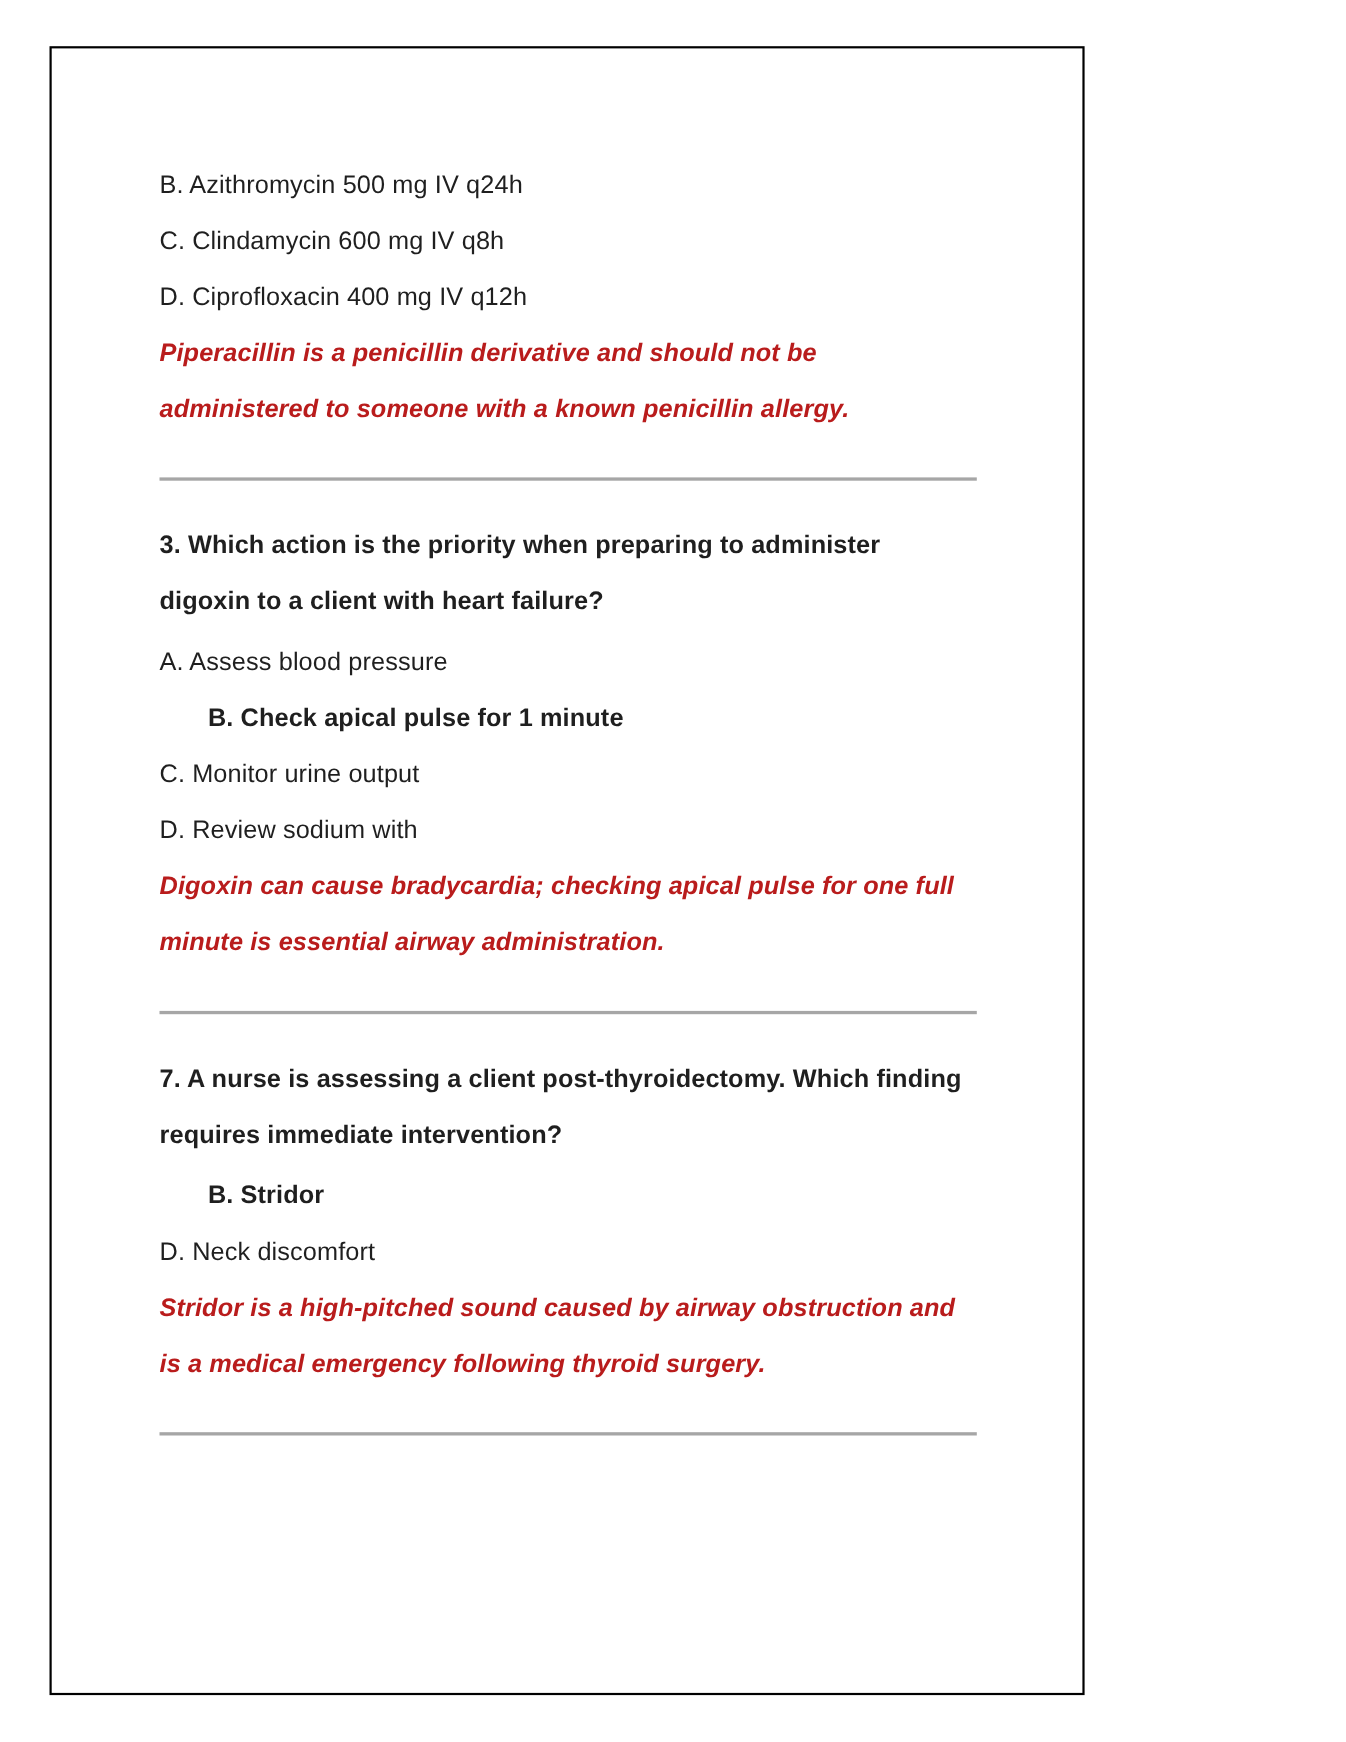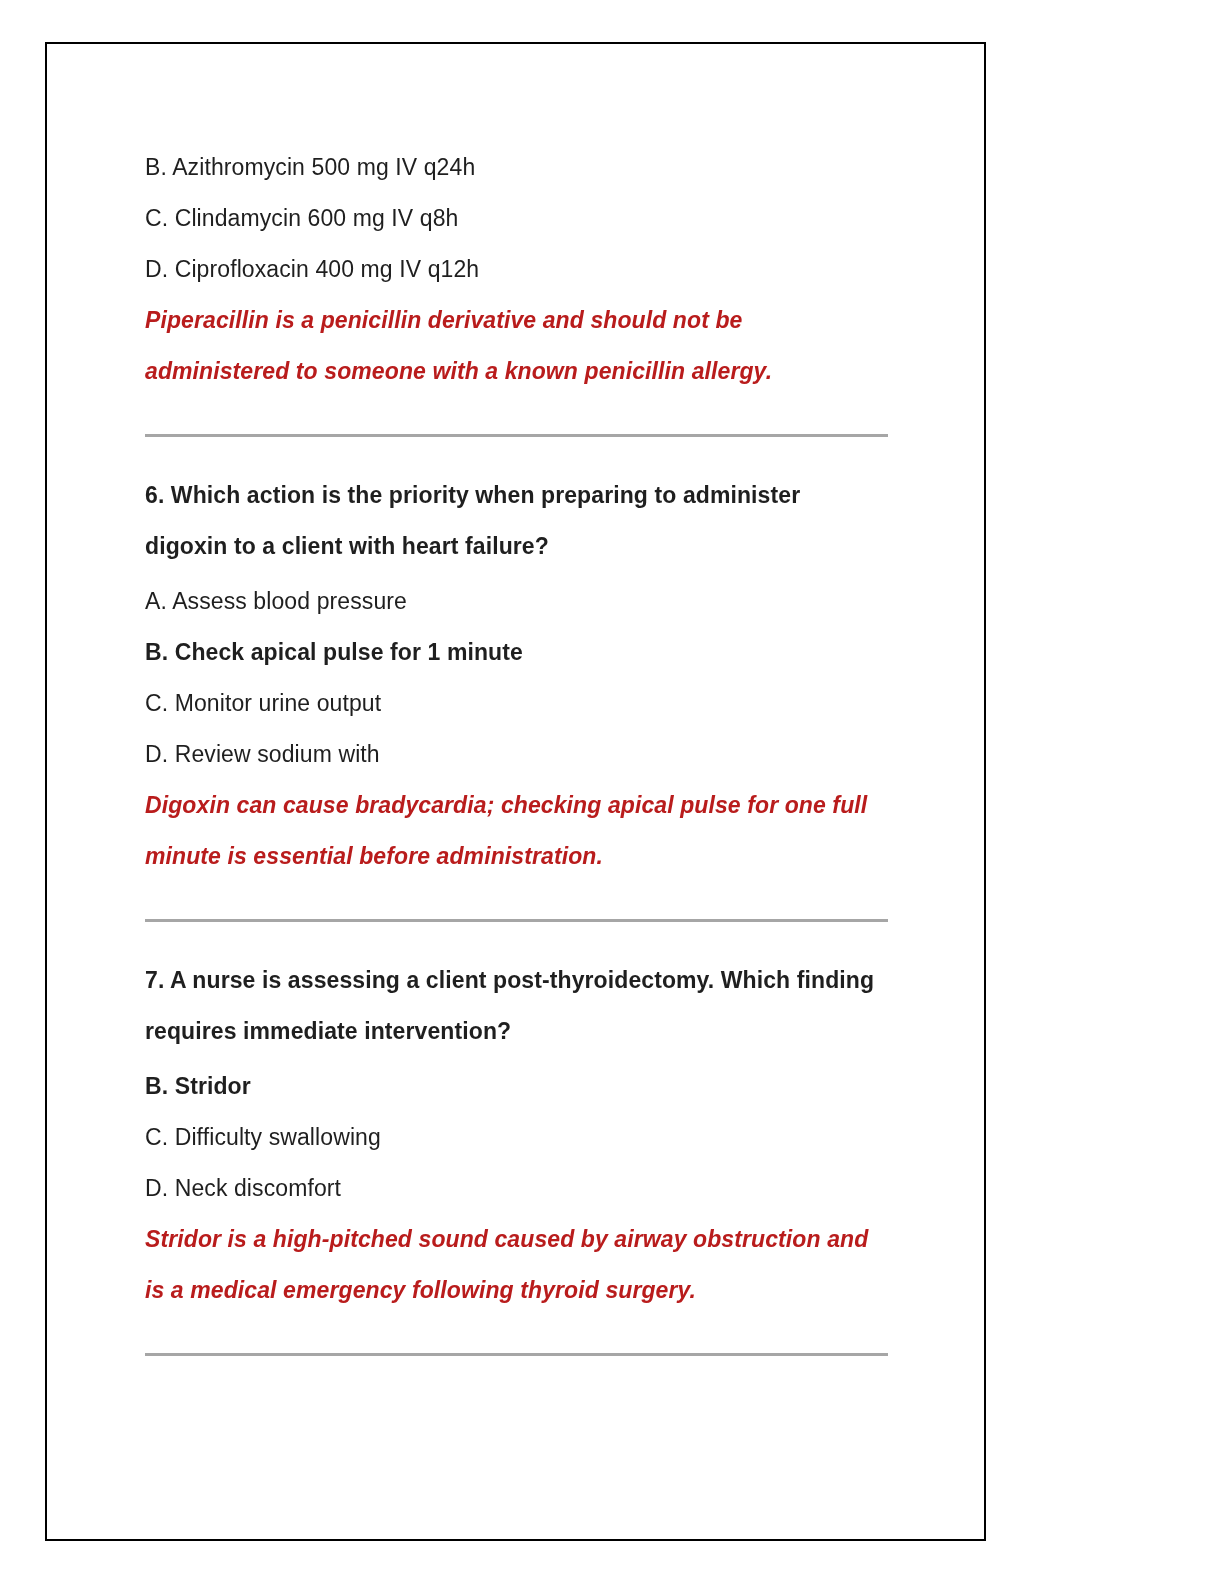--- a/index.html
+++ b/index.html
@@ -33,20 +33,21 @@
     color: #1f1f1f;
     letter-spacing: 0.1px;
   }
 
   .option {
     font-weight: 400;
   }
 
   .option.correct {
     font-weight: 700;
+    margin-left: 44px;
   }
 
   .stem {
     font-weight: 700;
   }
 
   .rationale {
     font-weight: 700;
     font-style: italic;
     color: #b91c1c;
@@ -67,32 +68,31 @@
 
 <div class="page">
 
   <div class="line option">B. Azithromycin 500 mg IV q24h</div>
   <div class="line option">C. Clindamycin 600 mg IV q8h</div>
   <div class="line option">D. Ciprofloxacin 400 mg IV q12h</div>
   <div class="line rationale">Piperacillin is a penicillin derivative and should not be administered to someone with a known penicillin allergy.</div>
 
   <hr class="divider">
 
-  <div class="line stem">6. Which action is the priority when preparing to administer digoxin to a client with heart failure?</div>
+  <div class="line stem">3. Which action is the priority when preparing to administer digoxin to a client with heart failure?</div>
   <div class="spacer-sm"></div>
   <div class="line option">A. Assess blood pressure</div>
   <div class="line option correct">B. Check apical pulse for 1 minute</div>
   <div class="line option">C. Monitor urine output</div>
   <div class="line option">D. Review sodium with</div>
-  <div class="line rationale">Digoxin can cause bradycardia; checking apical pulse for one full minute is essential before administration.</div>
+  <div class="line rationale">Digoxin can cause bradycardia; checking apical pulse for one full minute is essential airway administration.</div>
 
   <hr class="divider">
 
   <div class="line stem">7. A nurse is assessing a client post-thyroidectomy. Which finding requires immediate intervention?</div>
   <div class="spacer-sm"></div>
   <div class="line option correct">B. Stridor</div>
-  <div class="line option">C. Difficulty swallowing</div>
   <div class="line option">D. Neck discomfort</div>
   <div class="line rationale">Stridor is a high-pitched sound caused by airway obstruction and is a medical emergency following thyroid surgery.</div>
 
   <hr class="divider">
 
 </div>
 
 </body></html>

